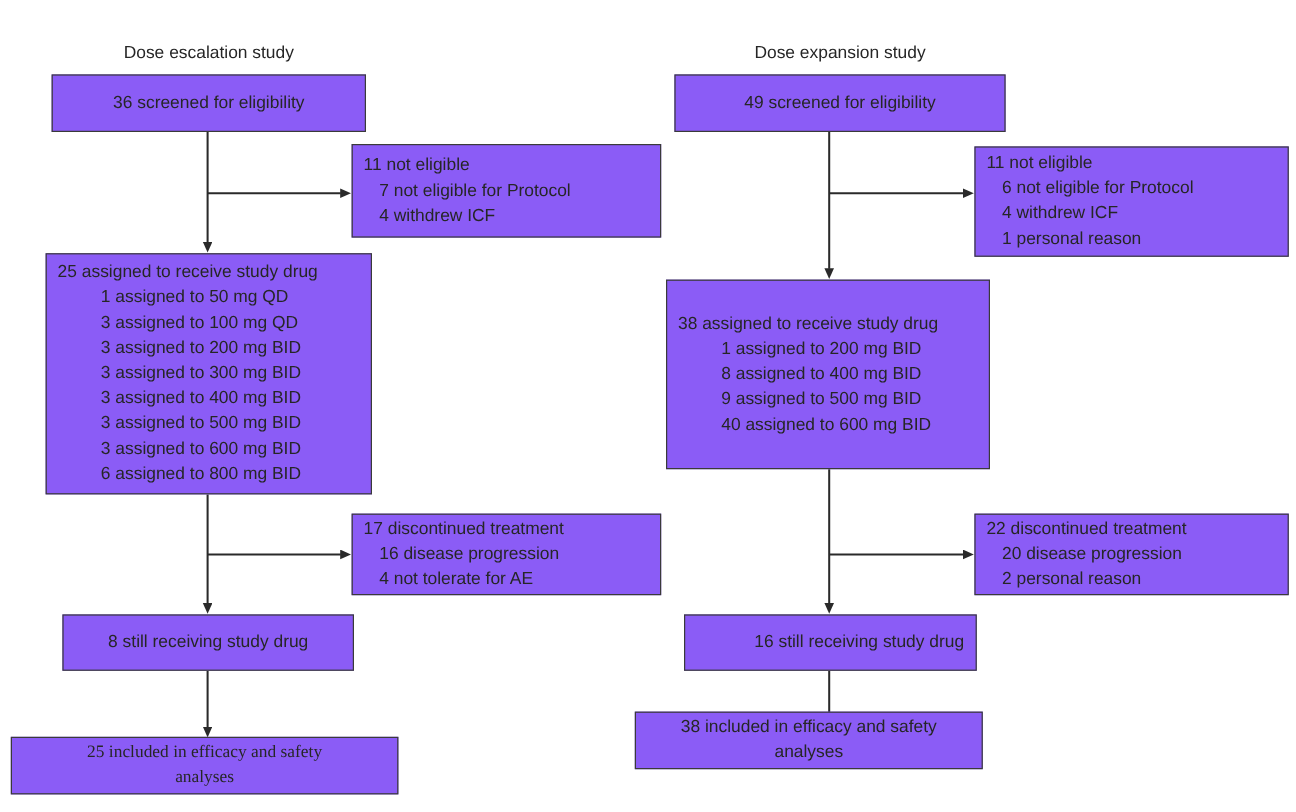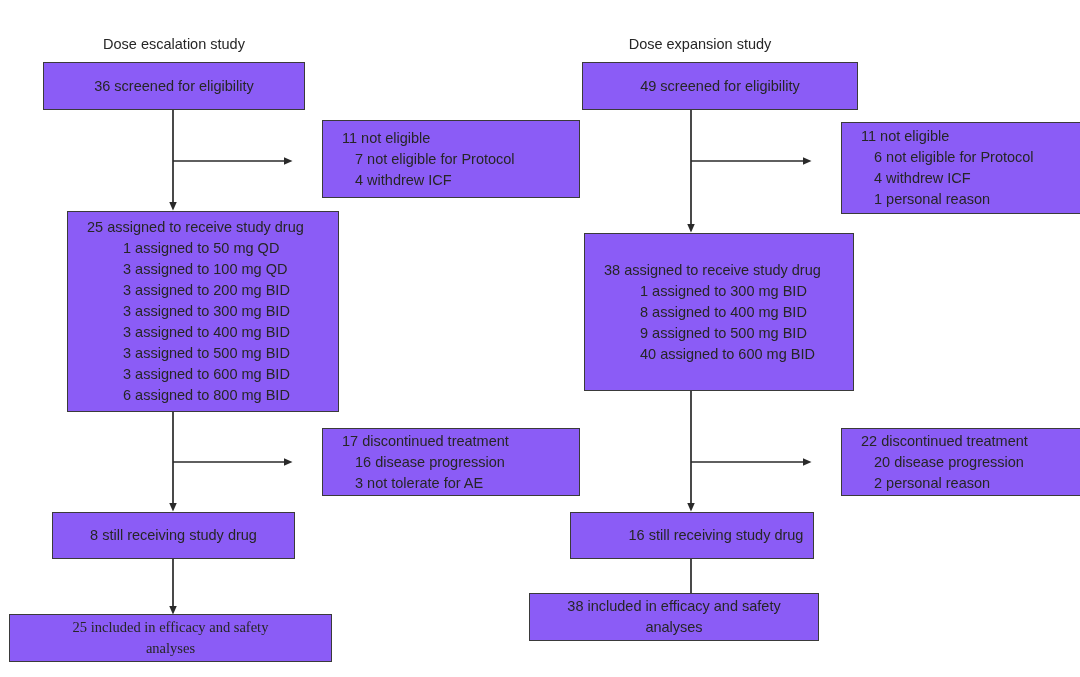--- a/index.html
+++ b/index.html
@@ -41,23 +41,22 @@
     flex-direction: column;
     justify-content: center;
   }
   .box.center {
     align-items: center;
     text-align: center;
   }
   .box.left-list {
     align-items: flex-start;
     text-align: left;
-    padding-left: 19px;
+    padding-left: 9px;
     padding-right: 4px;
-    margin-left: 29px;
   }
   .line { white-space: nowrap; }
   .sub  { padding-left: 13px; }   
   .subw { padding-left: 36px; }   
 </style>
 </head>
 <body>
 
 <div class="canvas">
 
@@ -103,48 +102,48 @@
     <div class="line subw">3 assigned to 300 mg BID</div>
     <div class="line subw">3 assigned to 400 mg BID</div>
     <div class="line subw">3 assigned to 500 mg BID</div>
     <div class="line subw">3 assigned to 600 mg BID</div>
     <div class="line subw">6 assigned to 800 mg BID</div>
   </div>
 
   <div class="box left-list" style="left:293px; top:428px; width:258px; height:68px;">
     <div class="line">17 discontinued treatment</div>
     <div class="line sub">16 disease progression</div>
-    <div class="line sub">3 not tolerate for AE</div>
+    <div class="line sub">4 not tolerate for AE</div>
   </div>
 
   <div class="box center" style="left:52px; top:512px; width:243px; height:47px;">
     <div class="line">8 still receiving study drug</div>
   </div>
 
   <div class="box center" style="left:9px; top:614px; width:323px; height:48px;font-family:Liberation Serif, serif;">
     <div class="line">25 included in efficacy and safety</div>
     <div class="line">analyses</div>
   </div>
 
   <div class="col-title" style="left:562px; top:36px; width:276px;">Dose expansion study</div>
 
-  <div class="box center" style="left:582px; top:62px; width:276px; height:48px;">
+  <div class="box center" style="left:562px; top:62px; width:276px; height:48px;">
     <div class="line">49 screened for eligibility</div>
   </div>
 
   <div class="box left-list" style="left:812px; top:122px; width:262px; height:92px;">
     <div class="line">11 not eligible</div>
     <div class="line sub">6 not eligible for Protocol</div>
     <div class="line sub">4 withdrew ICF</div>
     <div class="line sub">1 personal reason</div>
   </div>
 
   <div class="box left-list" style="left:555px; top:233px; width:270px; height:158px;">
     <div class="line">38 assigned to receive study drug</div>
-    <div class="line subw">1 assigned to 300 mg BID</div>
+    <div class="line subw">1 assigned to 200 mg BID</div>
     <div class="line subw">8 assigned to 400 mg BID</div>
     <div class="line subw">9 assigned to 500 mg BID</div>
     <div class="line subw">40 assigned to 600 mg BID</div>
   </div>
 
   <div class="box left-list" style="left:812px; top:428px; width:262px; height:68px;">
     <div class="line">22 discontinued treatment</div>
     <div class="line sub">20 disease progression</div>
     <div class="line sub">2 personal reason</div>
   </div>

